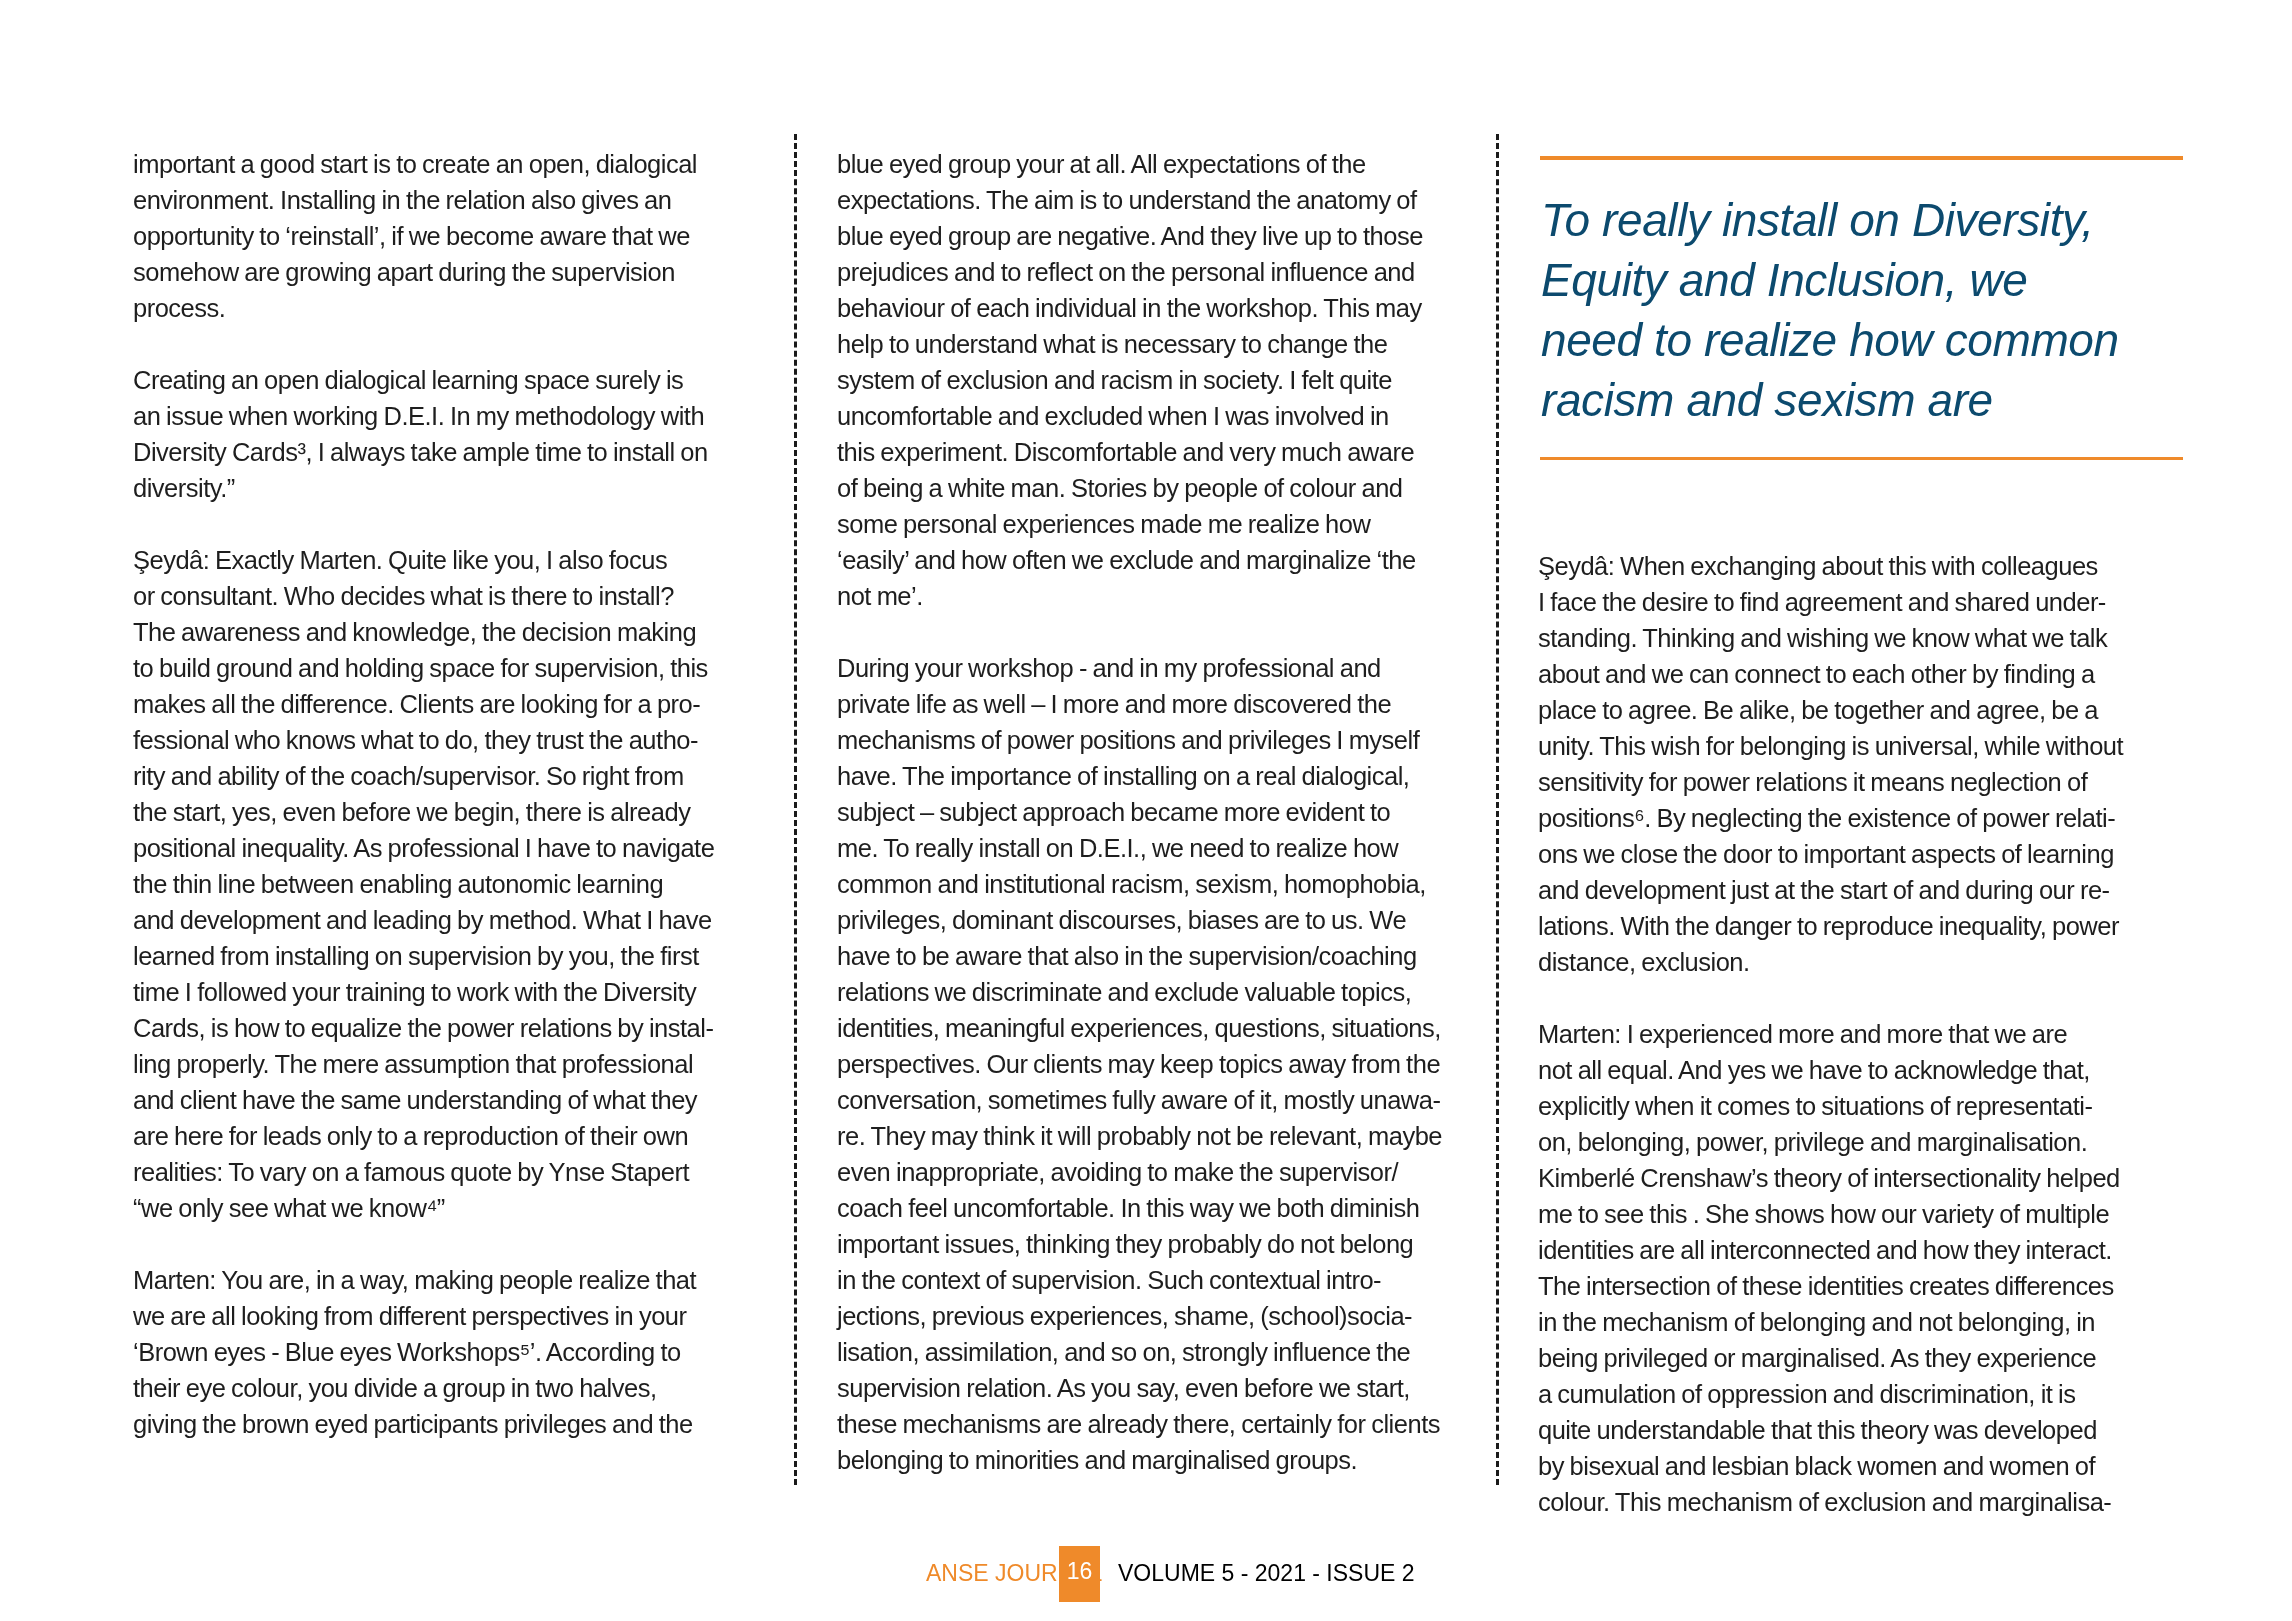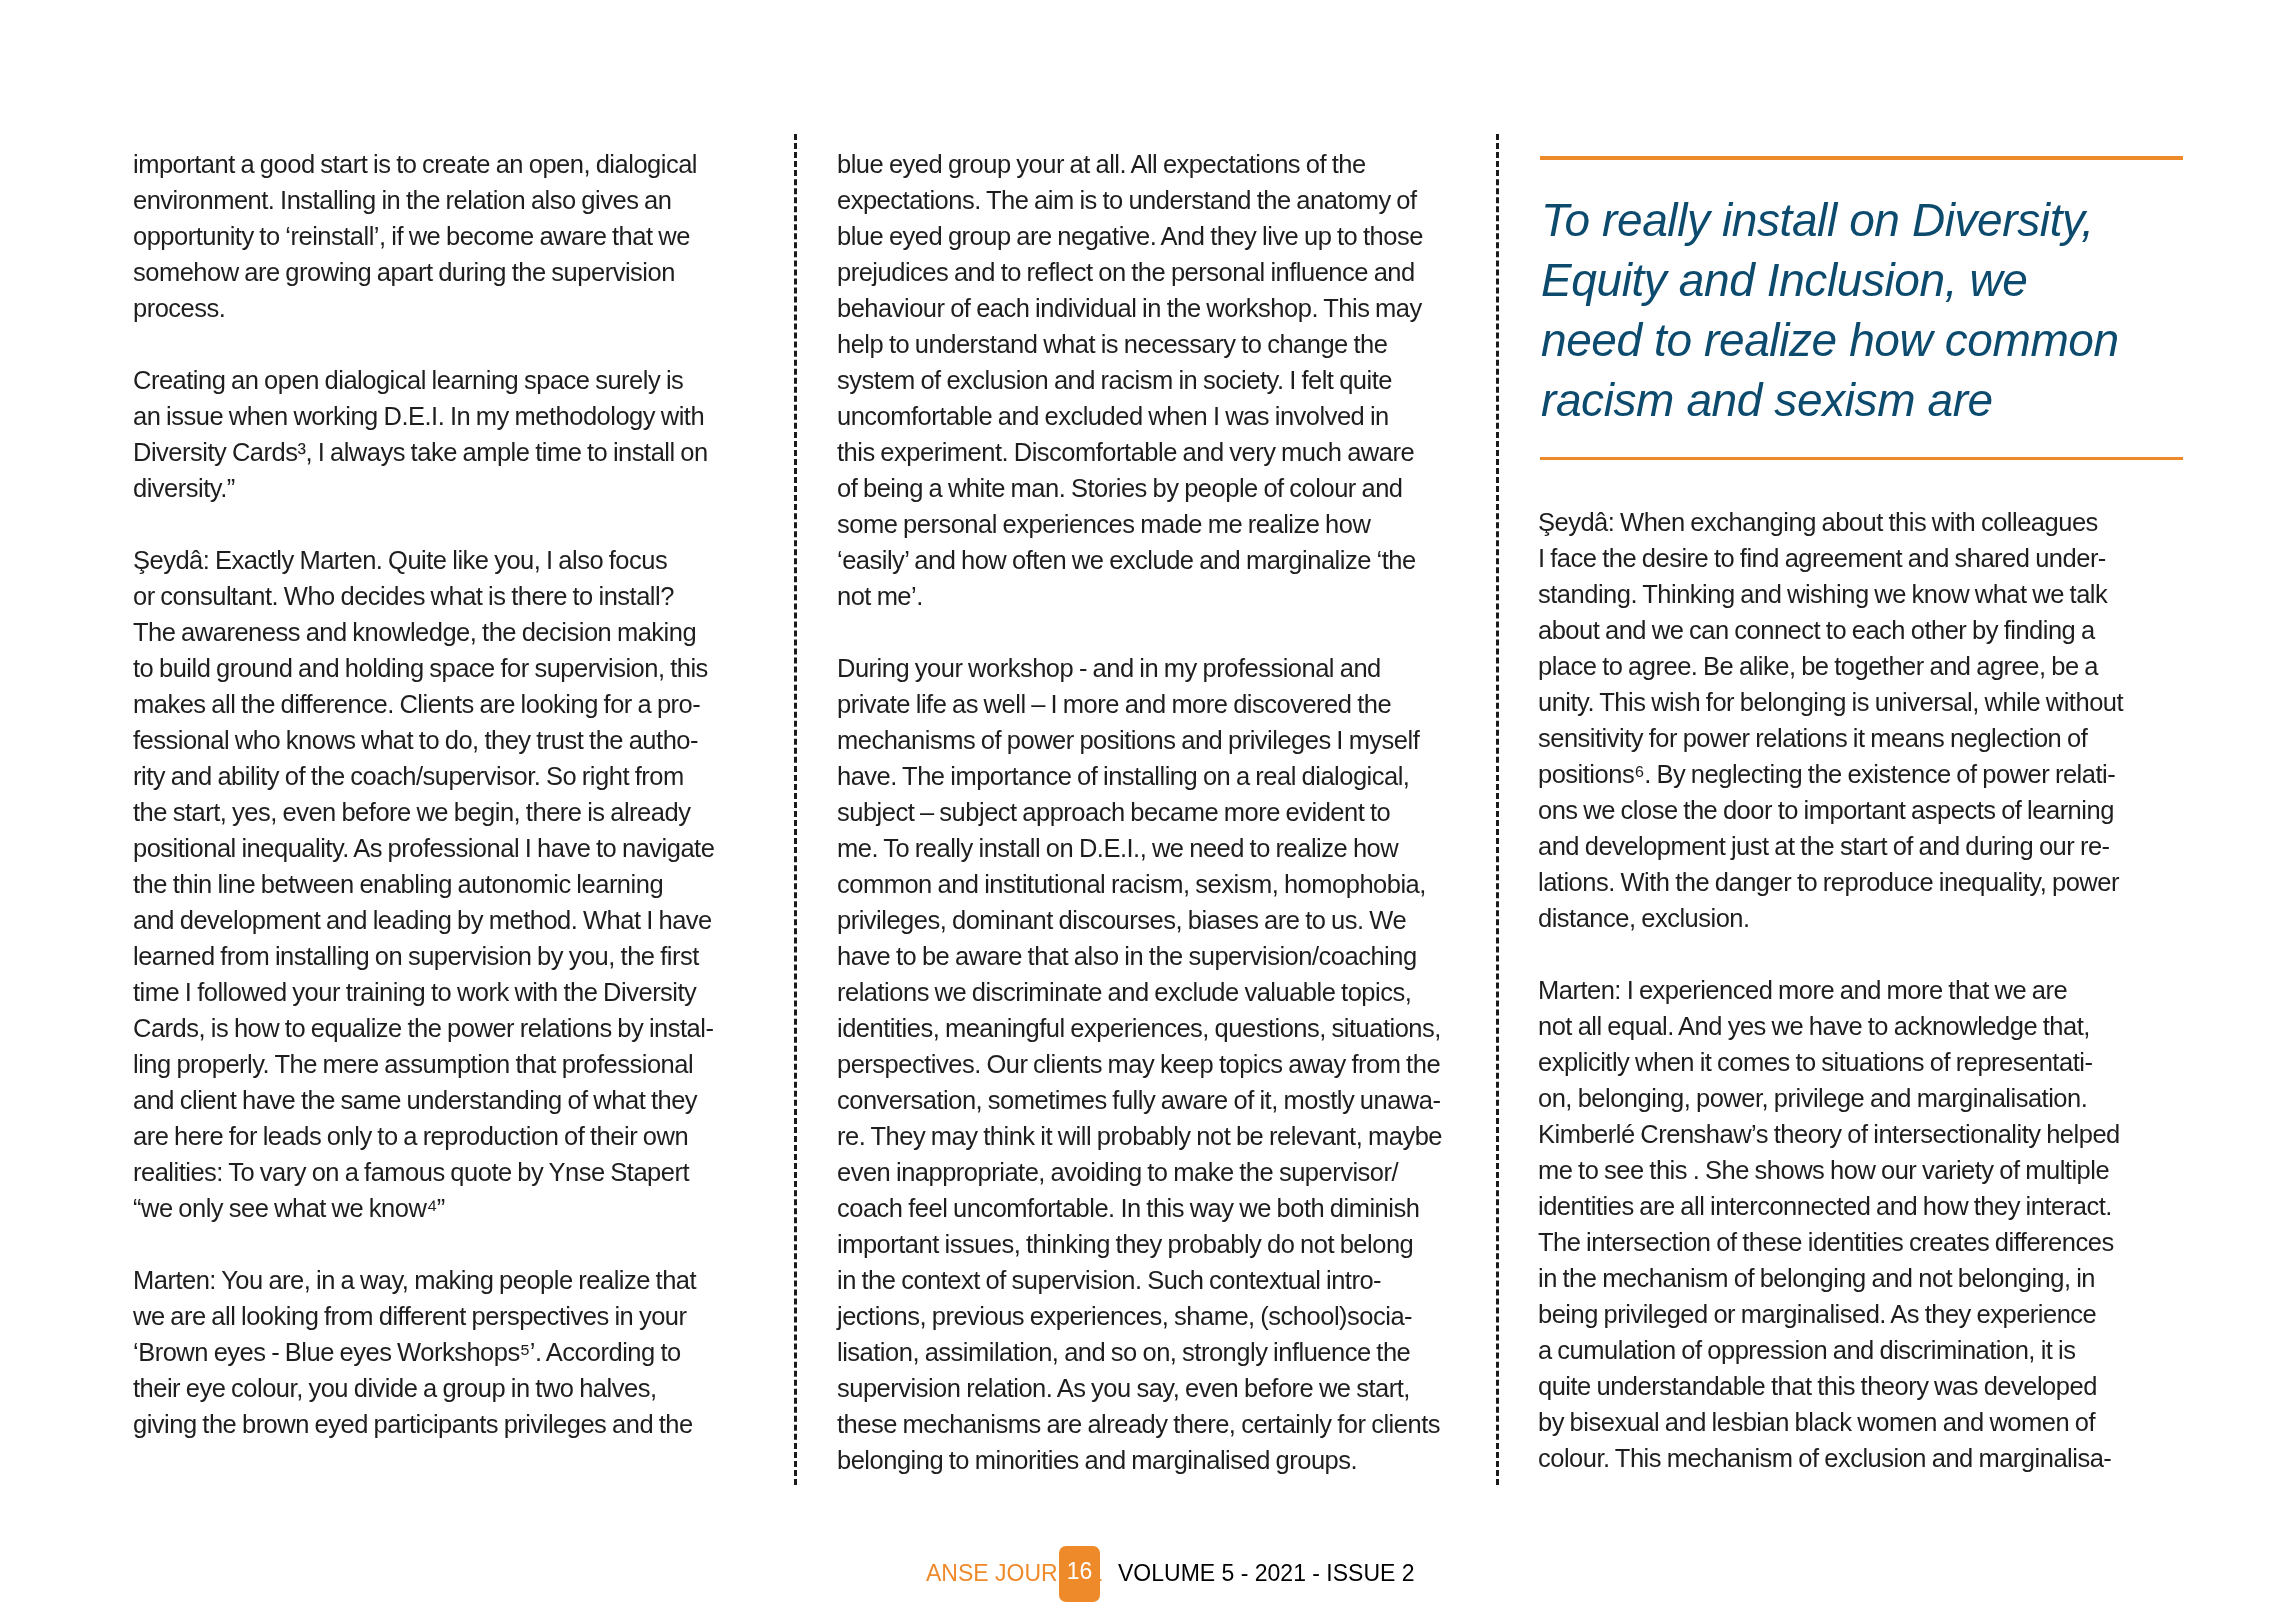--- a/index.html
+++ b/index.html
@@ -23,21 +23,21 @@
   .column {
     position: absolute;
     top: 146px;
     font-size: 25.5px;
     line-height: 36px;
     letter-spacing: -0.5px;
     word-spacing: -0.9px;
   }
   .col-left   { left: 133px;  width: 645px; }
   .col-middle { left: 837px;  width: 645px; }
-  .col-right  { left: 1538px; width: 654px; }
+  .col-right  { left: 1538px; width: 654px; margin-top: 44px; }
 
   .para {
     margin: 0 0 36px 0;
     white-space: normal;
   }
   .para .line {
     display: block;
     white-space: nowrap;
   }
   .para:last-child { margin-bottom: 0; }
@@ -94,21 +94,20 @@
     position: absolute;
     left: 1059px;
     top: 0;
     width: 41px;
     height: 56px;
     background: #ef8a2a;
     color: #ffffff;
     font-size: 23px;
     text-align: center;
     line-height: 50px;
-    border-radius: 7px;
   }
   .footer-right {
     position: absolute;
     left: 1118px;
     top: 14.3px;
     color: #000000;
     font-size: 23px;
   }
 </style>
 </head>

